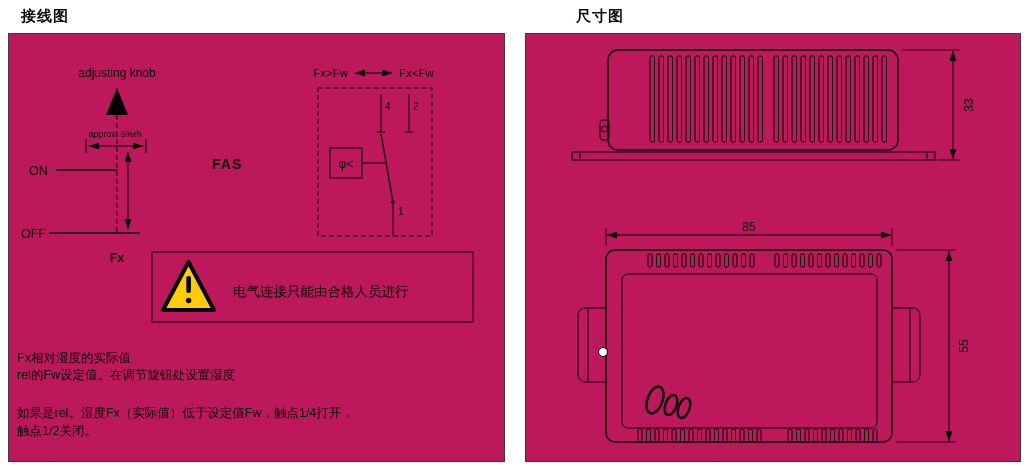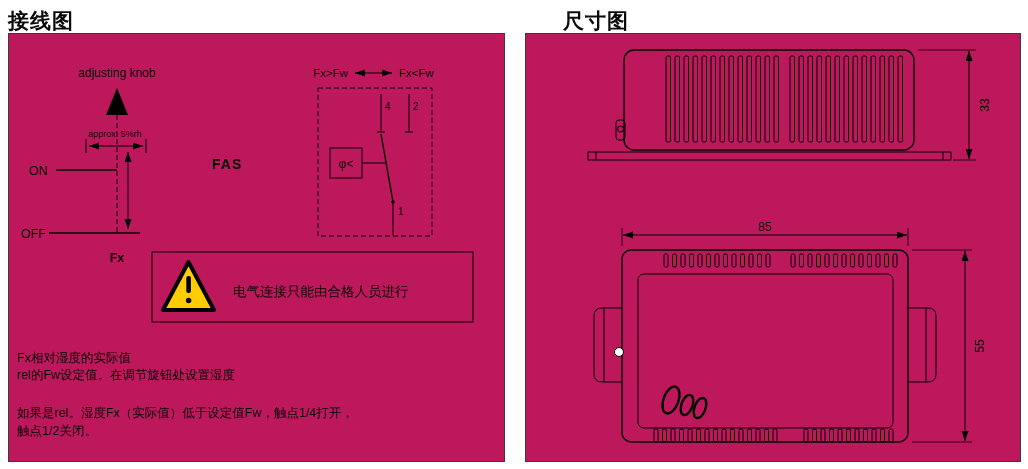--- a/index.html
+++ b/index.html
@@ -1,24 +1,24 @@
 <!DOCTYPE html>
 <html><head>
 <meta charset="utf-8">
 <style>
   * { margin:0; padding:0; box-sizing:border-box; }
   html,body { background:#ffffff; }
   body { width:1028px; height:469px; font-family:"Liberation Sans","DejaVu Sans",sans-serif; color:#000; }
   .page { position:relative; width:1028px; height:469px; background:#fff; overflow:hidden; }
-  .heading { position:absolute; font-size:21px; font-weight:bold; color:#0a0a0a; letter-spacing:1px; }
+  .heading { position:absolute; font-size:15px; font-weight:bold; color:#0a0a0a; letter-spacing:1px;margin-left:13px; }
   .h-left  { left:8px;  top:7px; }
   .h-right { left:563px; top:7px; }
   .panel { position:absolute; border:1px solid #3c3c3c; background:#be185d; }
   .panel-left  { left:8px;   top:33px; width:497px; height:429px; }
-  .panel-right { left:525px; top:33px; width:496px; height:429px;padding-left:16px; }
+  .panel-right { left:525px; top:33px; width:496px; height:429px; }
   svg text { fill:#000; stroke:none; font-family:"Liberation Sans","DejaVu Sans",sans-serif; }
   .ln { stroke:#000; stroke-width:1; fill:none; }
   .ln2 { stroke:#000; stroke-width:1.4; fill:none; }
   .thin { stroke:#000; stroke-width:0.8; fill:none; }
   .dash { stroke:#000; stroke-width:1; fill:none; stroke-dasharray:5,3; }
   .solid { fill:#000; stroke:none; }
 </style>
 </head>
 <body>
 

